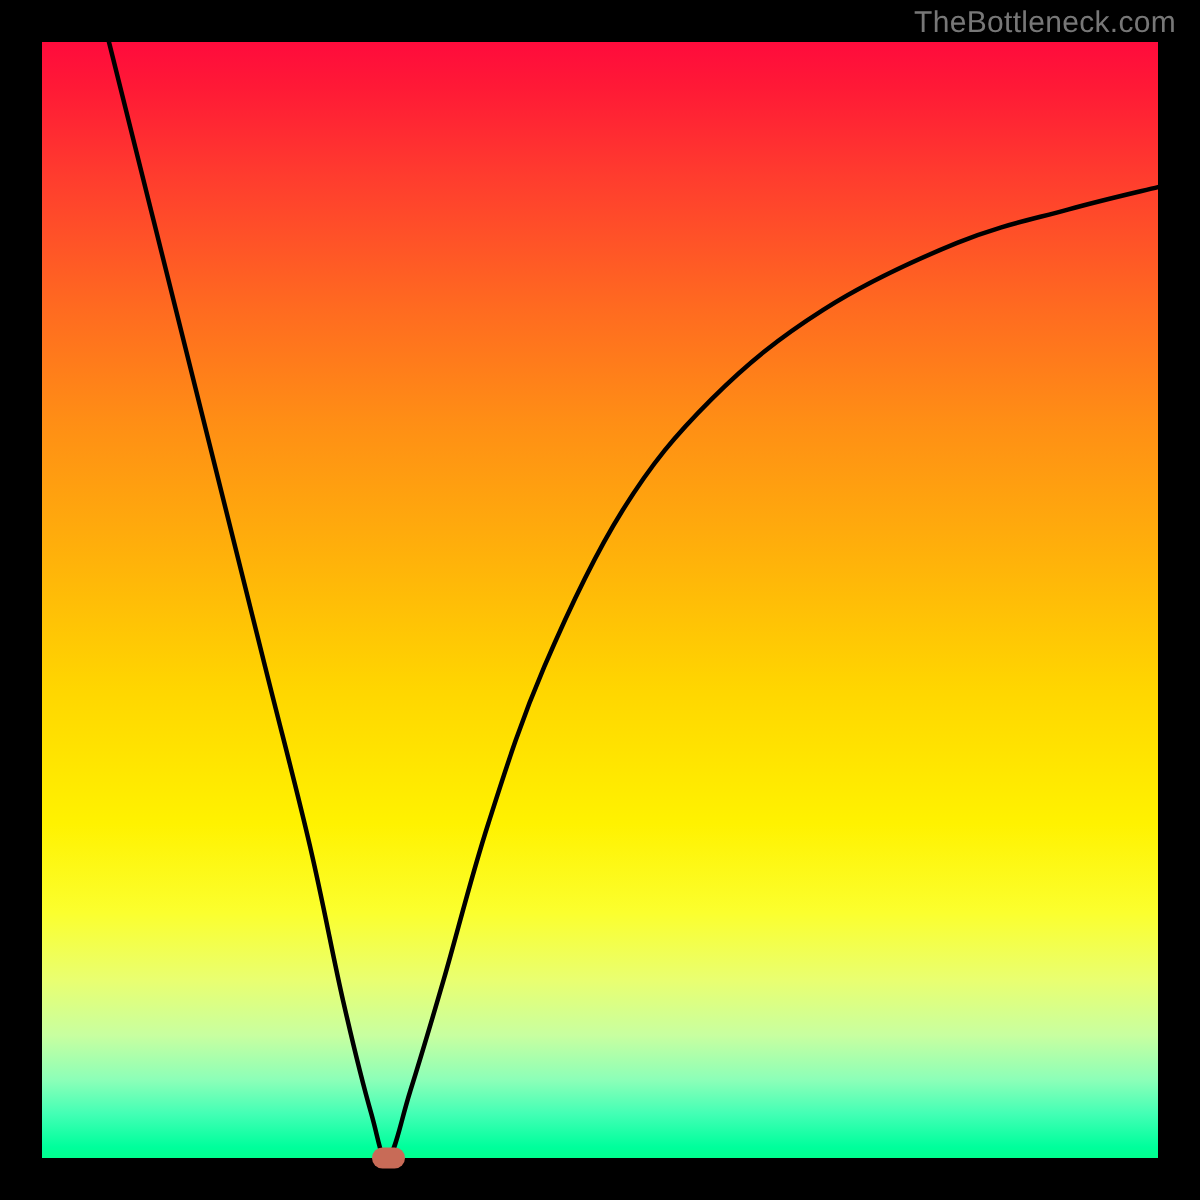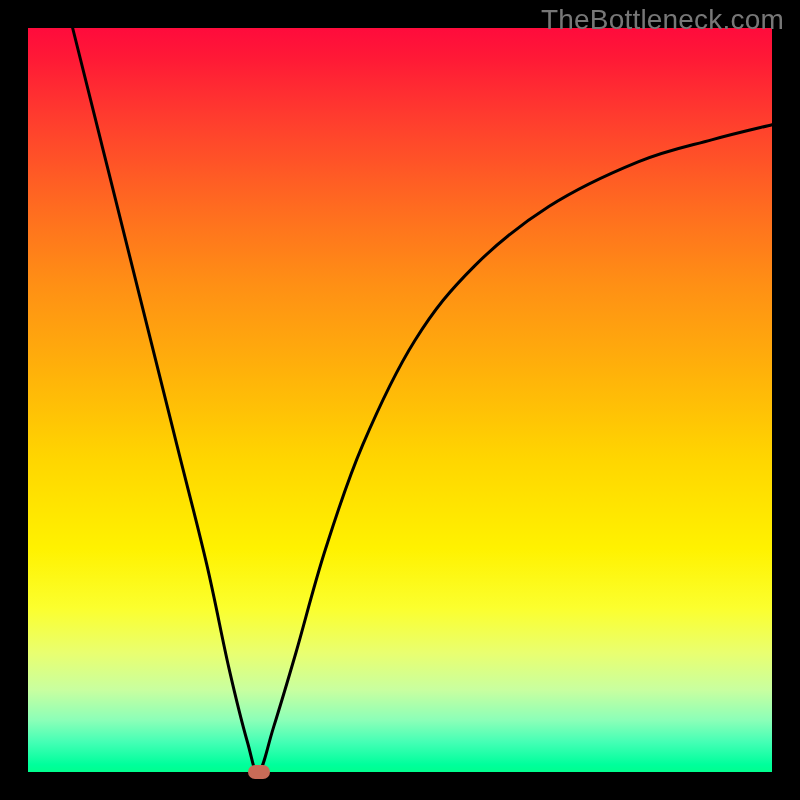--- a/index.html
+++ b/index.html
@@ -39,21 +39,21 @@
       #44ffb5 96%,
       #00ff9c 99%,
       #00ff8e 100%
     );
   }
   .watermark {
     position: absolute;
     top: 4px;
     right: 16px;
     color: #777;
-    font-size: 28px;
+    font-size: 20px;
     font-weight: 500;
     letter-spacing: 0.2px;
     user-select: none;
   }
   svg.curve {
     position: absolute;
     inset: 0;
     width: 100%;
     height: 100%;
     overflow: visible;

